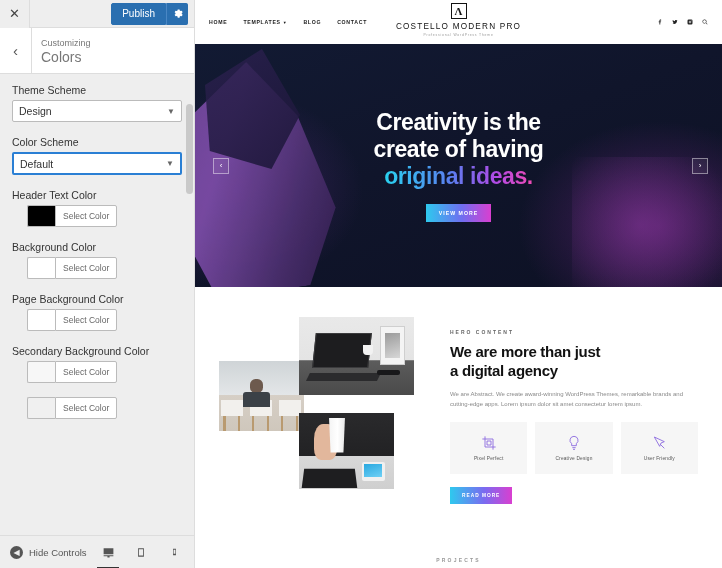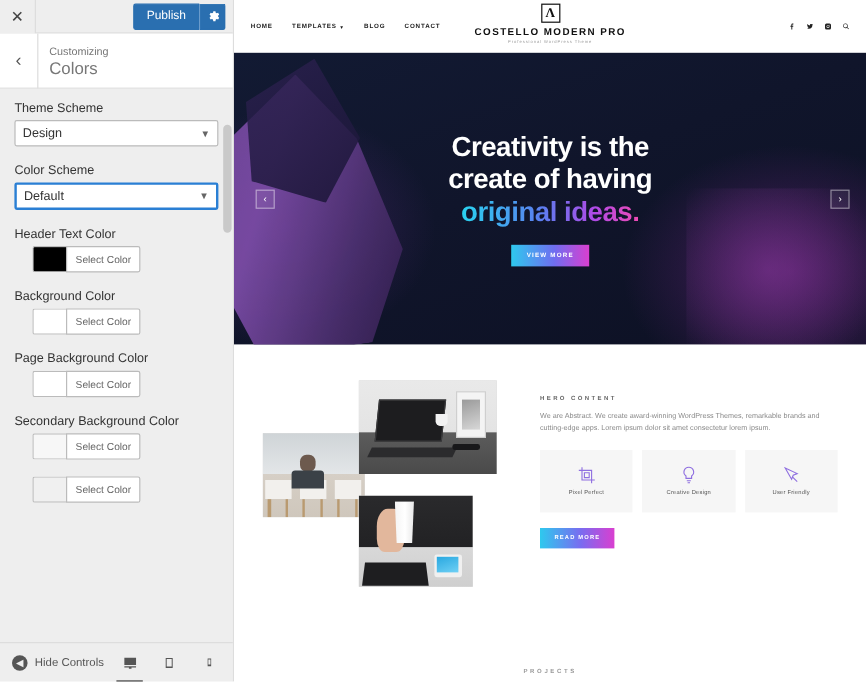--- a/index.html
+++ b/index.html
@@ -156,21 +156,21 @@
     display: flex; flex-direction: column; align-items: center;
     pointer-events: none;
   }
   .logo-mark {
     width: 16px; height: 16px; border: 1.2px solid #111;
     display: flex; align-items: center; justify-content: center;
     font-size: 11px; font-weight: 700; color: #111;
     line-height: 1; font-family: "Liberation Serif", serif;
   }
   .brand-name {
-    font-size: 8.2px; font-weight: 700; letter-spacing: 1.2px;
+    font-size: 8.2px; font-weight: 400; letter-spacing: 1.2px;
     color: #111; margin-top: 3px;
   }
   .brand-tag {
     font-size: 3.4px; letter-spacing: 0.8px; color: #999; margin-top: 1.5px;
   }
   .social { margin-left: auto; display: flex; gap: 9px; align-items: center; }
   .social span { cursor: pointer; display: flex; }
   .social svg { width: 6px; height: 6px; fill: #222; }
 
   
@@ -527,20 +527,24 @@
             <div class="hand"></div>
             <div class="ccup"></div>
             <div class="kbd"></div>
             <div class="sphone"></div>
           </div>
         </div>
       </div>
 
       <div class="ctext">
         <div class="eyebrow">HERO CONTENT</div>
+        <h2>
+          <span>We are more than just</span><br>
+          <span>a digital agency</span>
+        </h2>
         <p>We are Abstract. We create award-winning WordPress Themes, remarkable brands and cutting-edge apps. Lorem ipsum dolor sit amet consectetur lorem ipsum.</p>
 
         <div class="features">
           <div class="fcard">
             <svg viewBox="0 0 24 24" fill="none" stroke="#8f6fe0" stroke-width="1.4">
               <path d="M6 2v16h16"></path>
                 <path d="M2 6h16v16"></path>
                 <path d="M9 9h6v6H9z"></path>
             </svg>
             <div class="flabel">Pixel Perfect</div>

